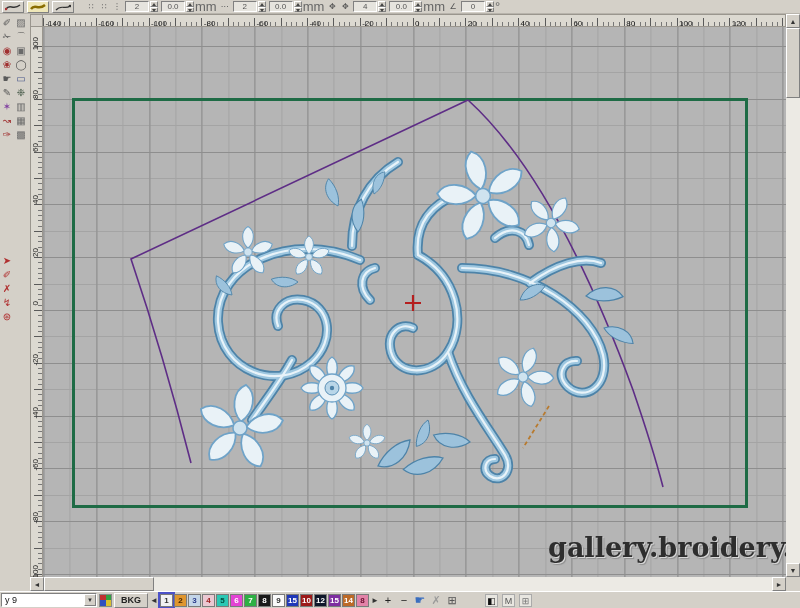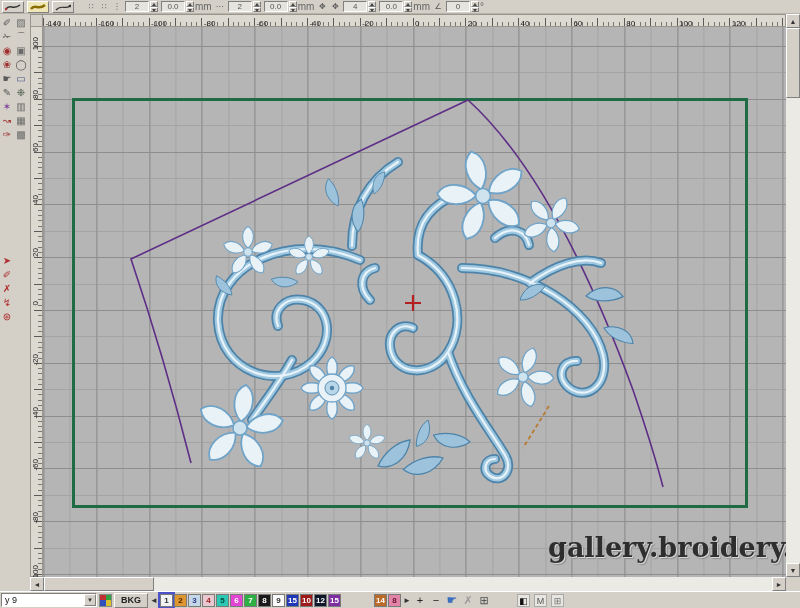--- a/index.html
+++ b/index.html
@@ -13,21 +13,21 @@
   .modebtn.active { background:#efe7b8; }
   .modebtn svg { display:block; }
   .miscicon { font-size:8px; color:#555; width:10px; text-align:center; }
   .spinfield { display:flex; align-items:center; gap:1px; }
   .spinbox { width:24px; height:11px; background:#e6e4de; border:1px solid; border-color:#808080 #fff #fff #808080; font-size:8px; color:#555; text-align:center; line-height:10px; }
   .spinarrows { width:8px; height:11px; display:flex; flex-direction:column; }
   .spinarrows span { flex:1; background:#d4d0c8; border:1px solid; border-color:#fff #808080 #808080 #fff; position:relative; }
   .spinarrows span::after { content:""; position:absolute; left:1px; top:1px; border-left:2px solid transparent; border-right:2px solid transparent; }
   .spinarrows span.up::after { border-bottom:3px solid #444; }
   .spinarrows span.dn::after { border-top:3px solid #444; }
-  .unit { font-size:10px; color:#666; }
+  .unit { font-size:13px; color:#666; }
 
   
   .lefttools { position:absolute; left:0; top:16px; width:28px; display:grid; grid-template-columns:14px 14px; }
   .tool { width:14px; height:14px; font-size:10px; line-height:14px; text-align:center; cursor:default; }
   .redtools { position:absolute; left:0; top:254px; width:14px; display:flex; flex-direction:column; }
 
   
   .ruler-corner { position:absolute; left:30px; top:14px; width:13px; height:13px; background:#d4d0c8; border:1px solid #9a968e; }
   .topruler { position:absolute; left:43px; top:14px; width:743px; height:13px; background:#dcd9d1; border:1px solid #9a968e; border-left:none;
     background-image:
@@ -391,21 +391,21 @@
       <span class="swatch" style="background: rgb(234, 200, 210); color: rgb(160, 32, 32);">4</span>
       <span class="swatch" style="background: rgb(44, 200, 180); color: rgb(0, 80, 64);">5</span>
       <span class="swatch" style="background: rgb(227, 68, 212); color: rgb(255, 255, 255);">6</span>
       <span class="swatch" style="background: rgb(46, 176, 68); color: rgb(255, 255, 255);">7</span>
       <span class="swatch" style="background: rgb(26, 26, 26); color: rgb(255, 255, 255);">8</span>
       <span class="swatch" style="background: rgb(250, 250, 250); color: rgb(51, 51, 51);">9</span>
       <span class="swatch" style="background: rgb(32, 56, 184); color: rgb(255, 255, 255);">15</span>
       <span class="swatch" style="background: rgb(156, 26, 26); color: rgb(255, 255, 255);">10</span>
       <span class="swatch" style="background: #0f172a; color: rgb(255, 255, 255);">12</span>
       <span class="swatch" style="background: rgb(126, 46, 160); color: rgb(255, 255, 255);">15</span>
-      <span class="swatch" style="background: rgb(188, 106, 40); color: rgb(255, 255, 255); margin-left: 32px;">14</span>
+      <span class="swatch" style="background: rgb(188, 106, 40); color: rgb(255, 255, 255);">14</span>
       <span class="swatch" style="background: rgb(226, 131, 168); color: rgb(106, 16, 48);">8</span>
     </div>
   <span class="navarr">►</span>
   <span class="tinybtn">+</span>
   <span class="tinybtn">−</span>
   <span class="tinybtn handicon">☛</span>
   <span class="tinybtn xicon">✗</span>
   <span class="tinybtn gridicon">⊞</span>
   <div class="extraicons">
 

